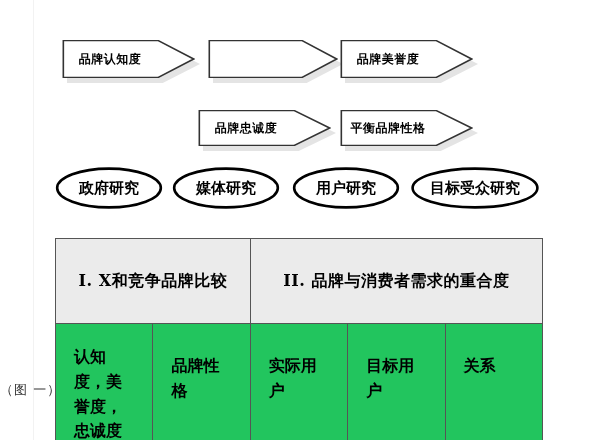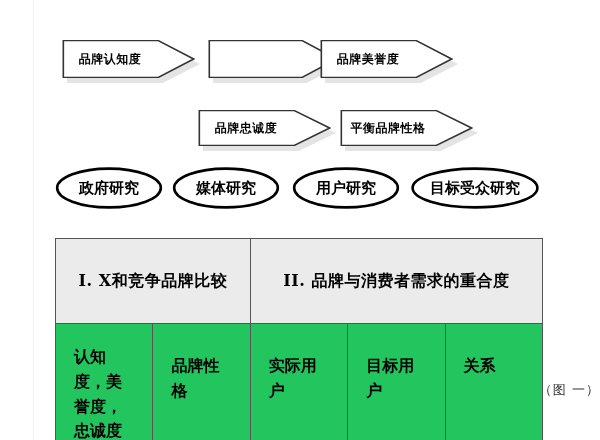--- a/index.html
+++ b/index.html
@@ -142,21 +142,21 @@
     text-align: left;
     margin-top: 9px;
   }
 
   
   .caption {
     position: absolute;
     left: 0;
     top: 381px;
     width: 600px;
-    text-align: right;
+    text-align: left;
     font-size: 13px;
     letter-spacing: 1px;
     font-family: "DejaVu Serif", "Liberation Serif", serif;
     color: #333333;
   }
 </style>
 </head>
 <body style="background: rgb(255, 255, 255);">
 
 <div id="canvas">
@@ -175,21 +175,21 @@
 
   <div class="arrow-wrap" id="a1" style="left: 208px; top: 40px; width: 130px; height: 38px;">
     <div class="arrow-shadow"></div>
     <div class="arrow-body">
       <svg viewBox="0 0 100 100" preserveAspectRatio="none">
         <polygon points="1,1 72,1 99,50 72,99 1,99" fill="#ffffff" stroke="#333333" stroke-width="1.6" vector-effect="non-scaling-stroke"></polygon>
       </svg>
     </div>
   </div>
 
-  <div class="arrow-wrap" id="a2" style="left: 320px; top: 40px; width: 133px; height: 38px;">
+  <div class="arrow-wrap" id="a2" style="left: 340px; top: 40px; width: 133px; height: 38px;">
     <div class="arrow-shadow"></div>
     <div class="arrow-body">
       <svg viewBox="0 0 100 100" preserveAspectRatio="none">
         <polygon points="1,1 72,1 99,50 72,99 1,99" fill="#ffffff" stroke="#333333" stroke-width="1.6" vector-effect="non-scaling-stroke"></polygon>
       </svg>
     </div>
     <div class="arrow-label">品牌美誉度</div>
   </div>
 
   <div class="arrow-wrap" id="b1" style="left: 340px; top: 110px; width: 133px; height: 36px;">

